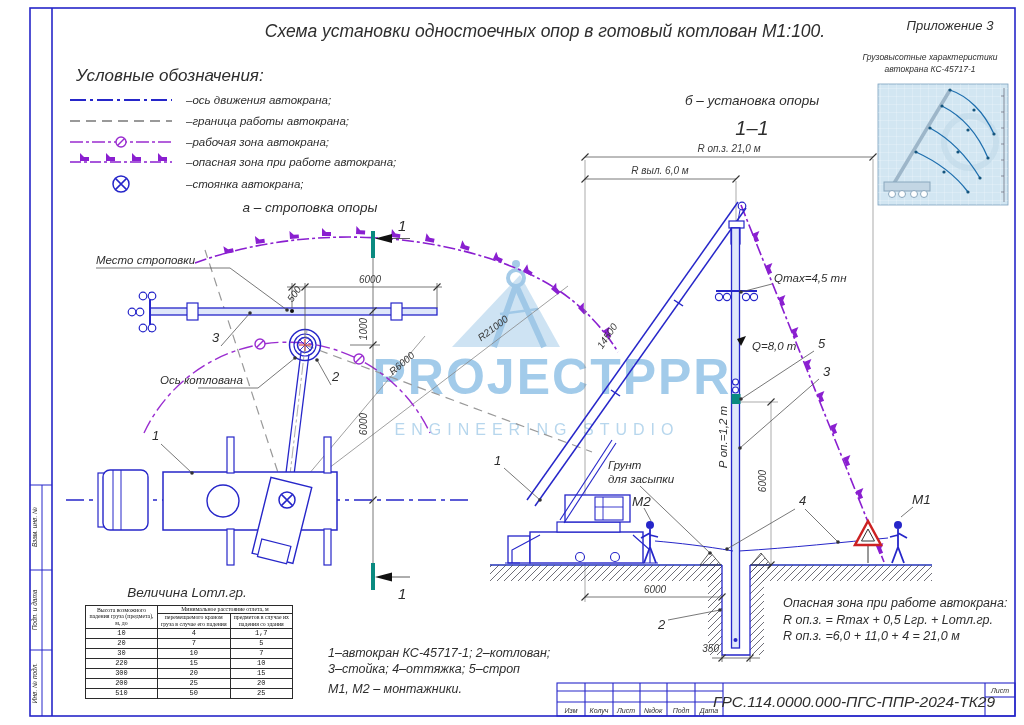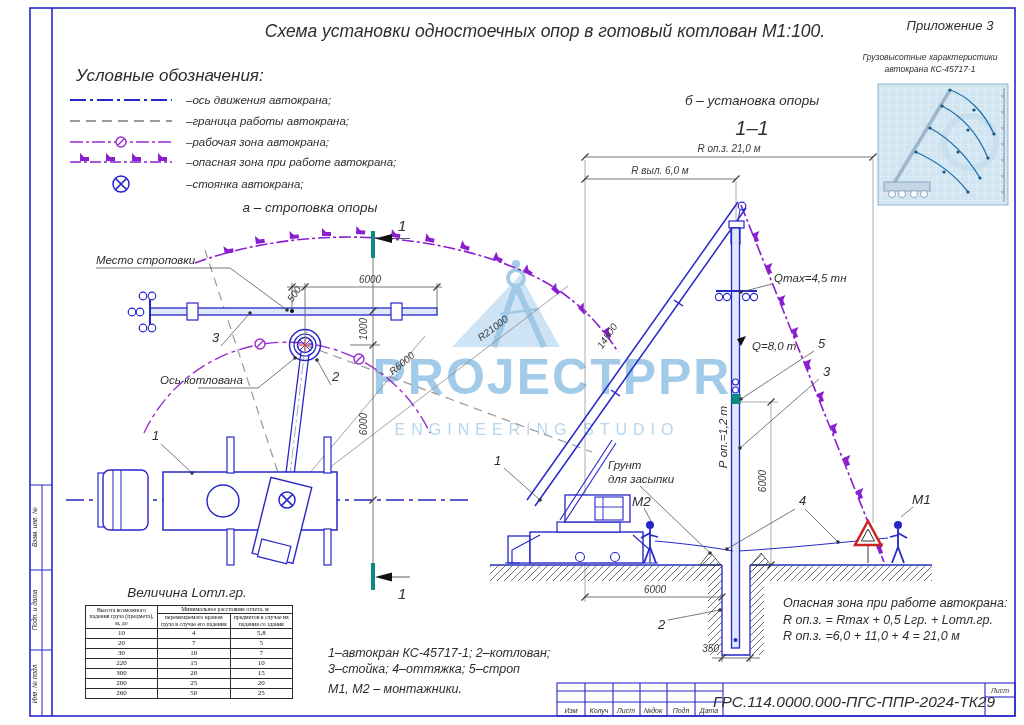--- a/index.html
+++ b/index.html
@@ -17,21 +17,21 @@
   .tiny{font-size:7px;}
   .stamp{font-size:6.5px;}
   .wm1{font-size:50px;font-weight:700;font-style:normal;fill:#8cbfe5;letter-spacing:2px;opacity:.8;}
   .wm2{font-size:16px;font-style:normal;fill:#abd0ea;letter-spacing:6px;opacity:.85;}
   .offset-wrap{position:absolute;left:85px;top:605px;width:208px;}
   table.offset{border-collapse:collapse;width:208px;background:#fff;color:#111;
                font-family:"Liberation Serif",serif;}
   table.offset th,table.offset td{border:1px solid #2a2a2a;text-align:center;padding:0 1px;}
   table.offset{border:1.5px solid #111;}
   table.offset th{font-size:5.8px;font-weight:normal;line-height:1.2;}
-  table.offset td{font-size:7px;height:9px;line-height:1;}
+  table.offset td{font-size:7px;height:9px;line-height:1;font-family:Liberation Mono, monospace;}
 </style>
 </head>
 <body>
 
 <div class="sheet">
 <svg width="1024" height="725" viewBox="0 0 1024 725">
   <defs>
     <pattern id="hatch" width="7" height="7" patternUnits="userSpaceOnUse">
       <path d="M0,7 L7,0" stroke="#4a4a55" stroke-width="0.8"></path>
     </pattern>
@@ -499,21 +499,21 @@
       </tr>
       <tr>
         <th style="width:72px">перемещаемого краном груза в случае его падения</th>
         <th style="width:62px">предметов в случае их падения со здания</th>
       </tr>
     </thead>
     <tbody>
       <tr>
             <td>10</td>
             <td>4</td>
-            <td>5,8</td>
+            <td>1,7</td>
           </tr>
       <tr>
             <td>20</td>
             <td>7</td>
             <td>5</td>
           </tr>
       <tr>
             <td>30</td>
             <td>10</td>
             <td>7</td>
@@ -527,20 +527,20 @@
             <td>300</td>
             <td>20</td>
             <td>15</td>
           </tr>
       <tr>
             <td>200</td>
             <td>25</td>
             <td>20</td>
           </tr>
       <tr>
-            <td>260</td>
+            <td>510</td>
             <td>50</td>
             <td>25</td>
           </tr>
     </tbody>
   </table>
 </div>
 </div>
 
 </body></html>

